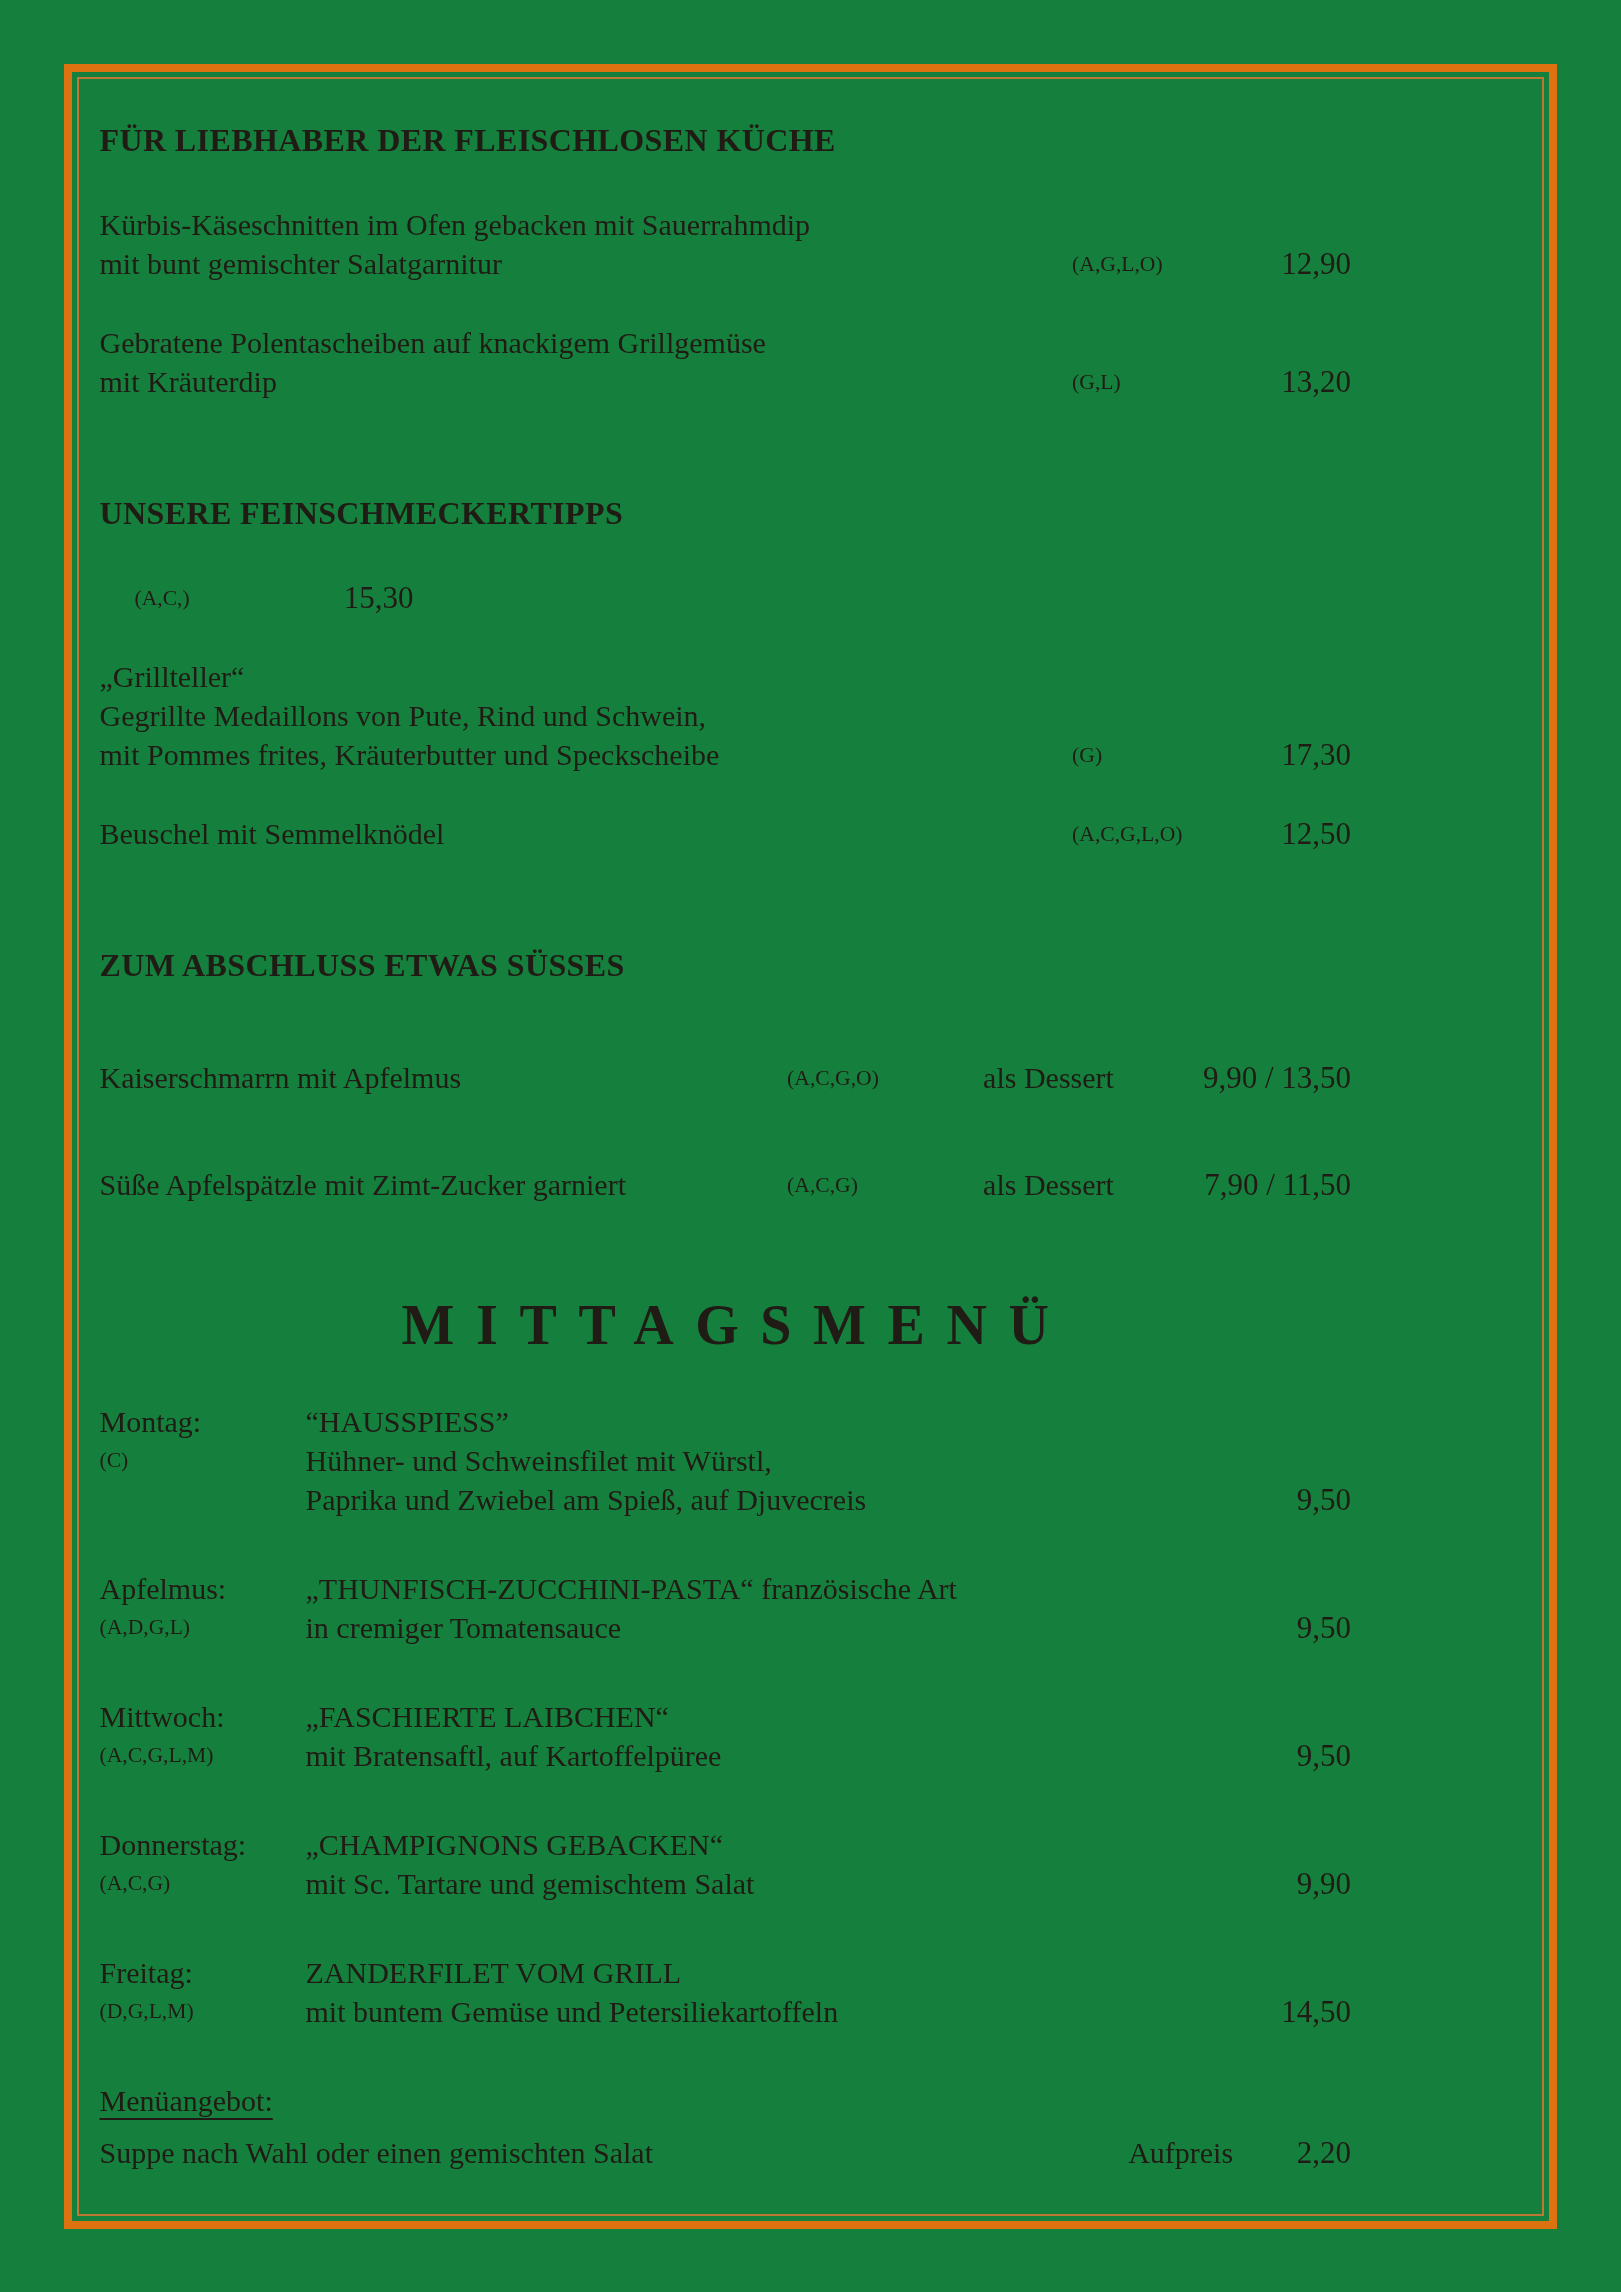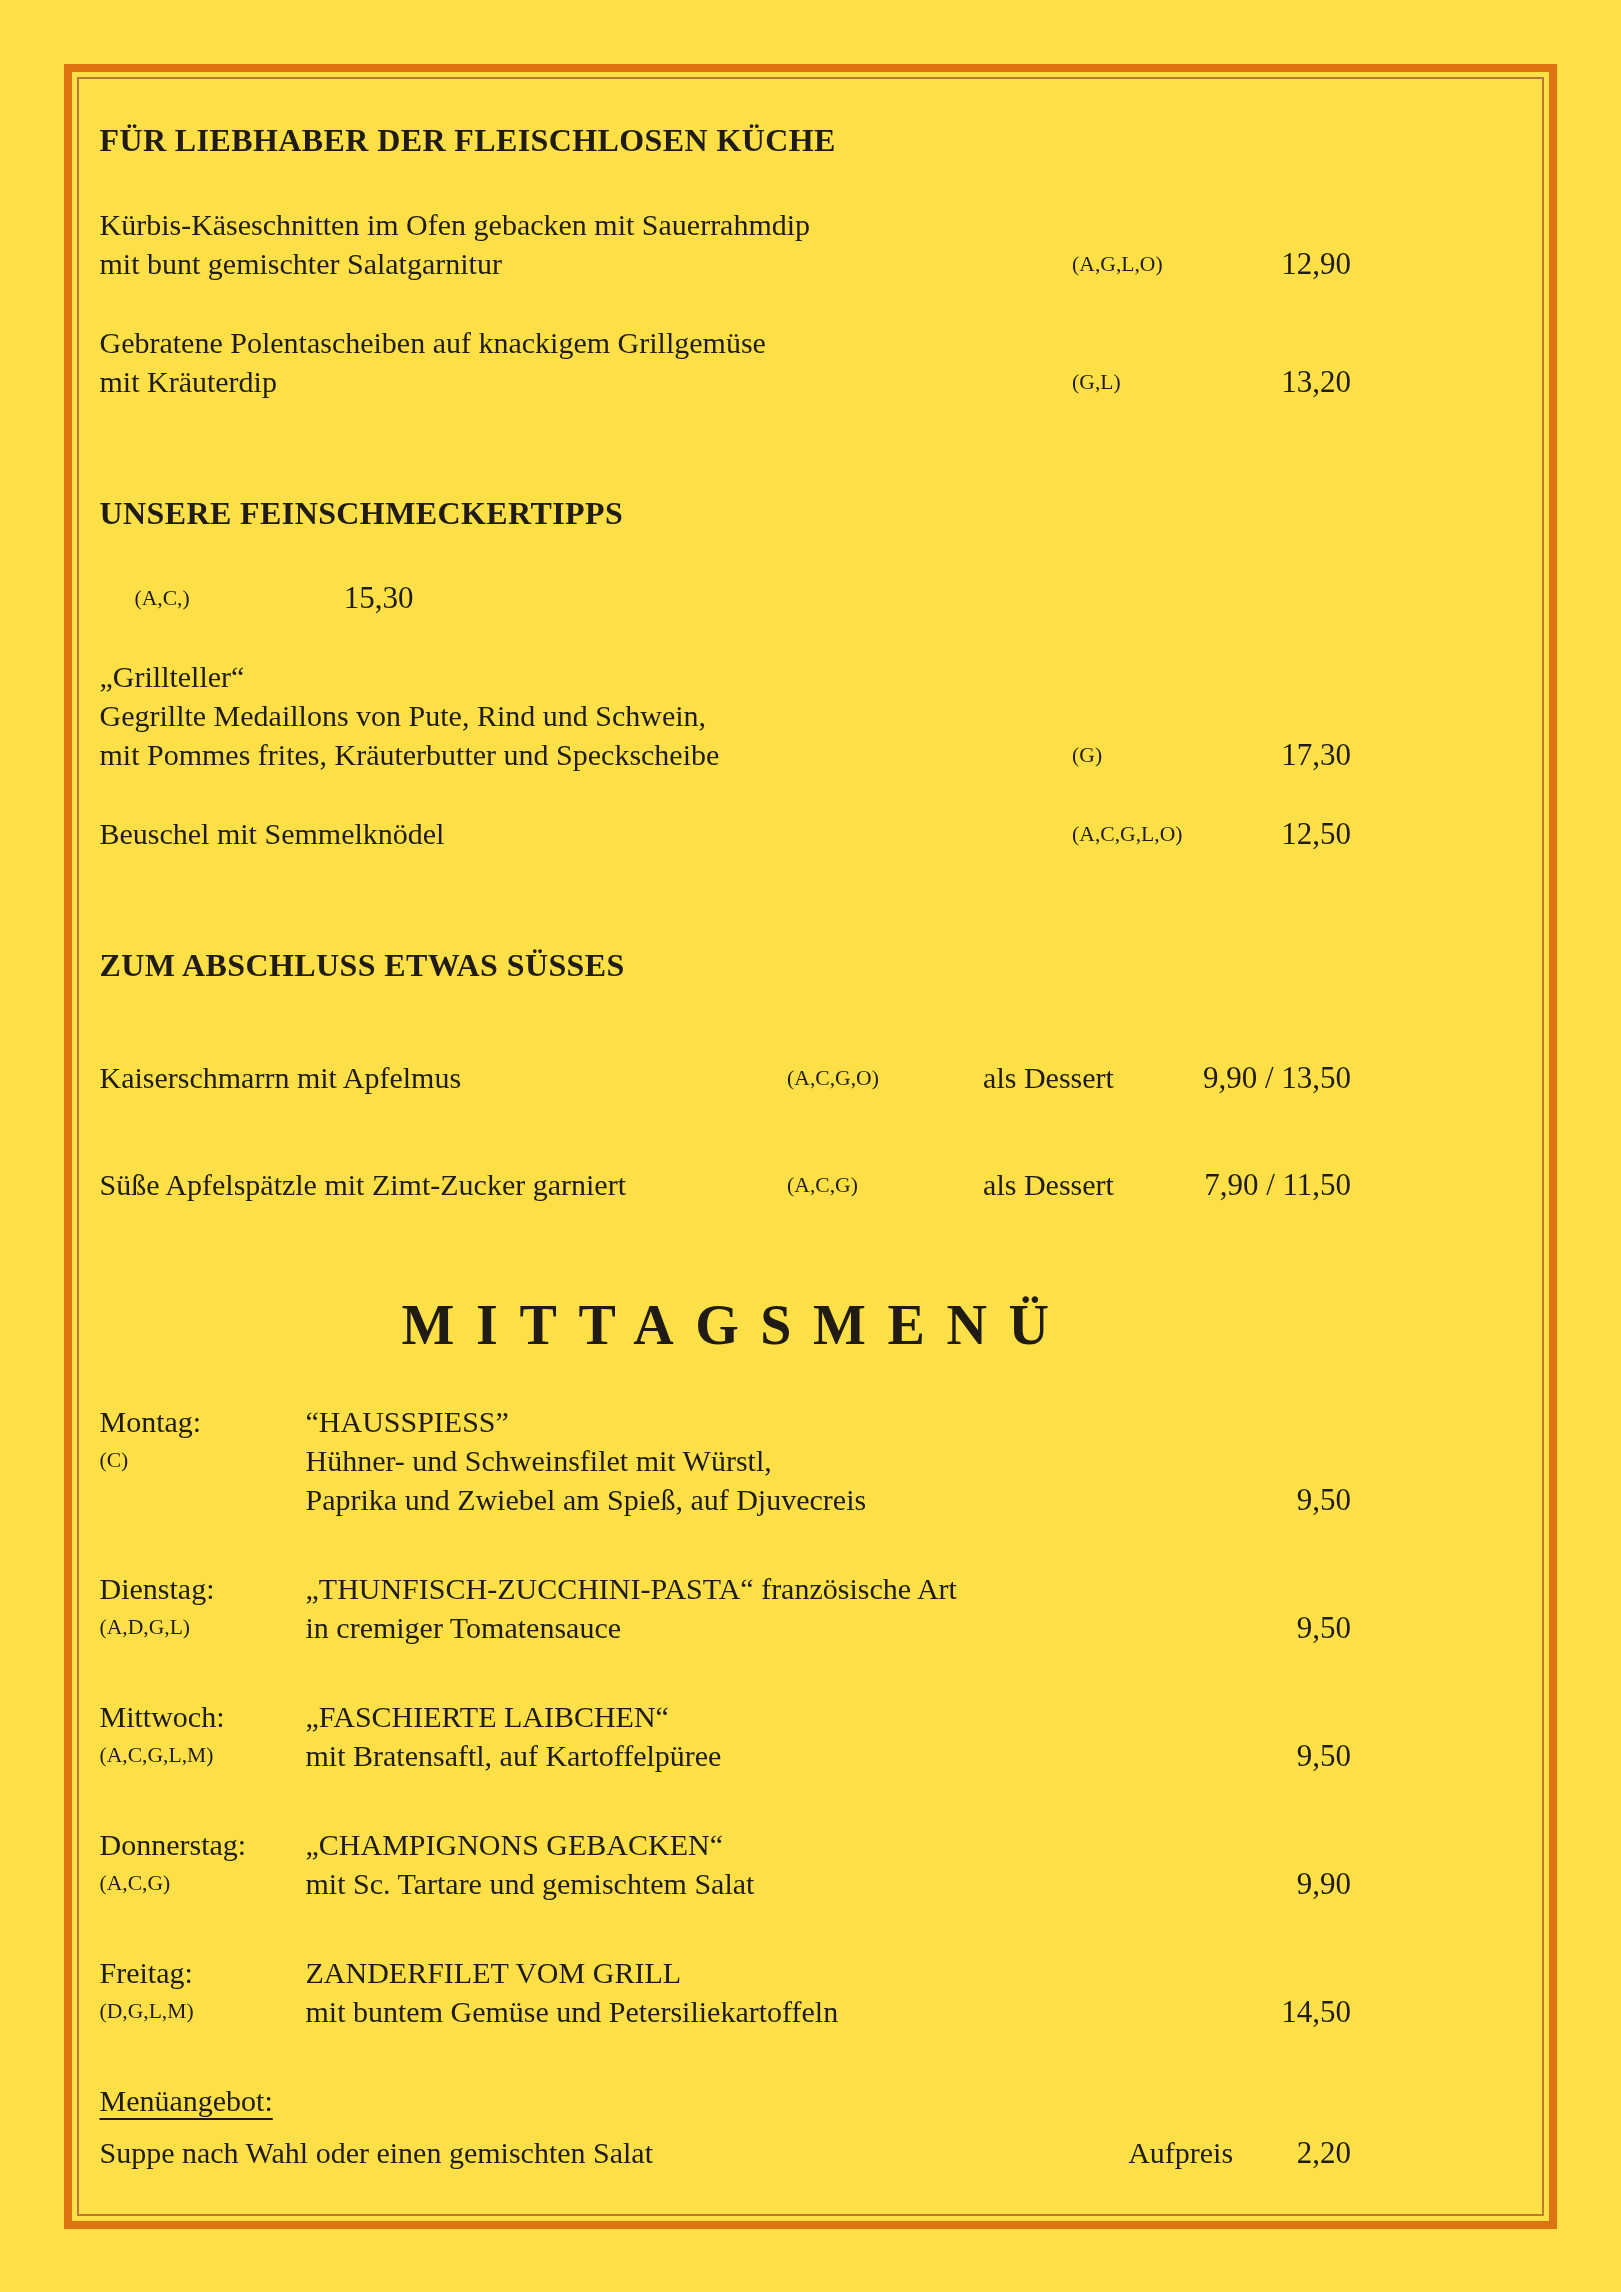--- a/index.html
+++ b/index.html
@@ -7,21 +7,21 @@
   html, body { width: 1621px; }
   body {
     background: #fae7d9;
     font-family: "Liberation Serif", "DejaVu Serif", serif;
     color: #201b14;
   }
   .page {
     width: 1621px;
     height: 2293px;
     padding: 64px;
-    background: #fde047;
+    background: #15803d;
   }
   .frame-outer {
     width: 100%;
     height: 100%;
     border: 8.8px solid #dd7310;
     padding: 4.9px;
   }
   .frame-inner {
     width: 100%;
     height: 100%;
@@ -201,21 +201,21 @@
         <div class="day-desc">
           <div class="line">“HAUSSPIESS”</div>
           <div class="line">Hühner- und Schweinsfilet mit Würstl,</div>
           <div class="line">Paprika und Zwiebel am Spieß, auf Djuvecreis</div>
         </div>
         <div class="day-price">9,50</div>
       </div>
 
       <div class="day-block">
         <div class="day-col">
-          <div class="line">Dienstag:</div>
+          <div class="line">Apfelmus:</div>
           <div class="day-allergens">(A,D,G,L)</div>
         </div>
         <div class="day-desc">
           <div class="line">„THUNFISCH-ZUCCHINI-PASTA“ französische Art</div>
           <div class="line">in cremiger Tomatensauce</div>
         </div>
         <div class="day-price">9,50</div>
       </div>
 
       <div class="day-block">

